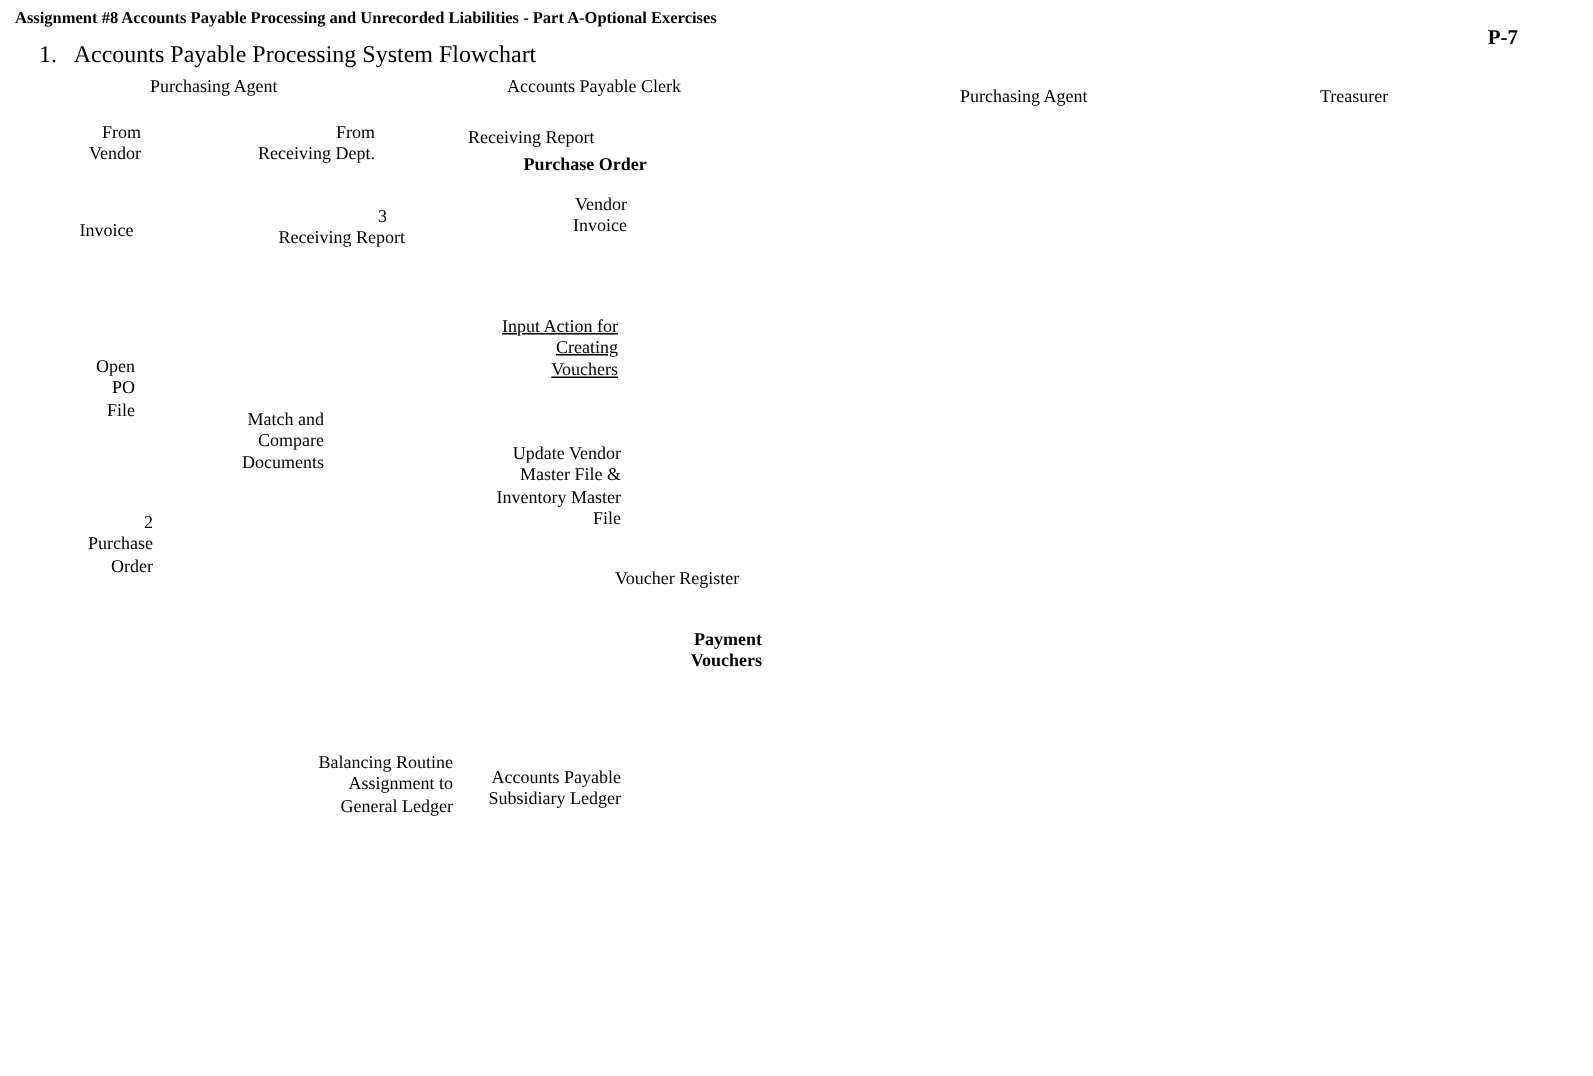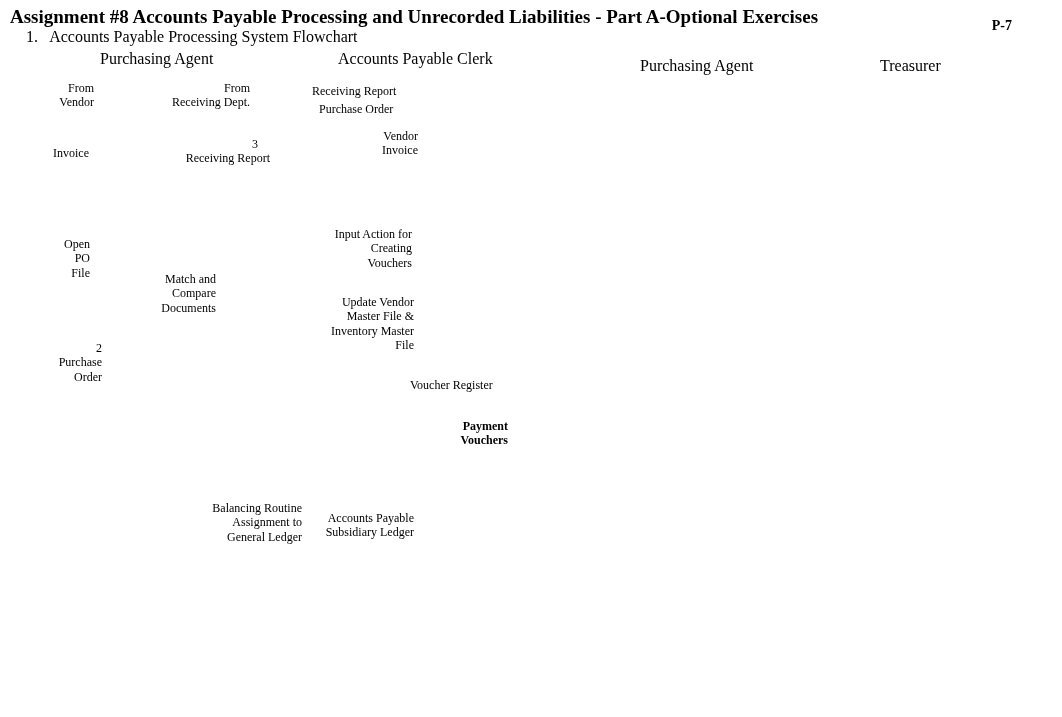--- a/index.html
+++ b/index.html
@@ -10,40 +10,40 @@
     background: #fff;
     font-family: "Times New Roman", Times, serif;
     color: #000;
     position: relative;
     overflow: hidden;
   }
   .title {
     position: absolute;
     left: 10px;
     top: 6px;
-    font-size: 19px;
+    font-size: 11px;
     font-weight: bold;
   }
   .page-num {
     position: absolute;
     right: 50px;
     top: 18px;
     font-size: 14px;
     font-weight: bold;
     margin-left: 37px;
   }
   .subtitle {
     position: absolute;
     left: 26px;
     top: 28px;
     font-size: 16px;
   }
   .col-head {
     position: absolute;
-    font-size: 16px;
+    font-size: 12px;
     text-align: right;
   }
   .node {
     position: absolute;
     font-size: 12px;
     text-align: right;
     line-height: 1.2;
   }
   .node span { display: block; }
 </style>
@@ -91,28 +91,28 @@
   <span>Documents</span>
 </div>
 
 <div class="node" style="left:40px; top:341px; width:62px;">
   <span>2</span>
   <span>Purchase</span>
   <span>Order</span>
 </div>
 
 <div class="node" style="left:312px; top:84px;">Receiving Report</div>
-<div class="node" style="left:319px; top:102px;">Purchase Order</div>
+<div class="node" style="left:349px; top:102px;font-weight:bold;">Purchase Order</div>
 
 <div class="node" style="left:362px; top:129px; width:56px;">
   <span>Vendor</span>
   <span>Invoice</span>
 </div>
 
-<div class="node" style="left:316px; top:227px; width:96px;">
+<div class="node" style="left:316px; top:210px; width:96px;text-decoration:underline;">
   <span>Input Action for</span>
   <span>Creating</span>
   <span>Vouchers</span>
 </div>
 
 <div class="node" style="left:314px; top:295px; width:100px;">
   <span>Update Vendor</span>
   <span>Master File &amp;</span>
   <span>Inventory Master</span>
   <span>File</span>

